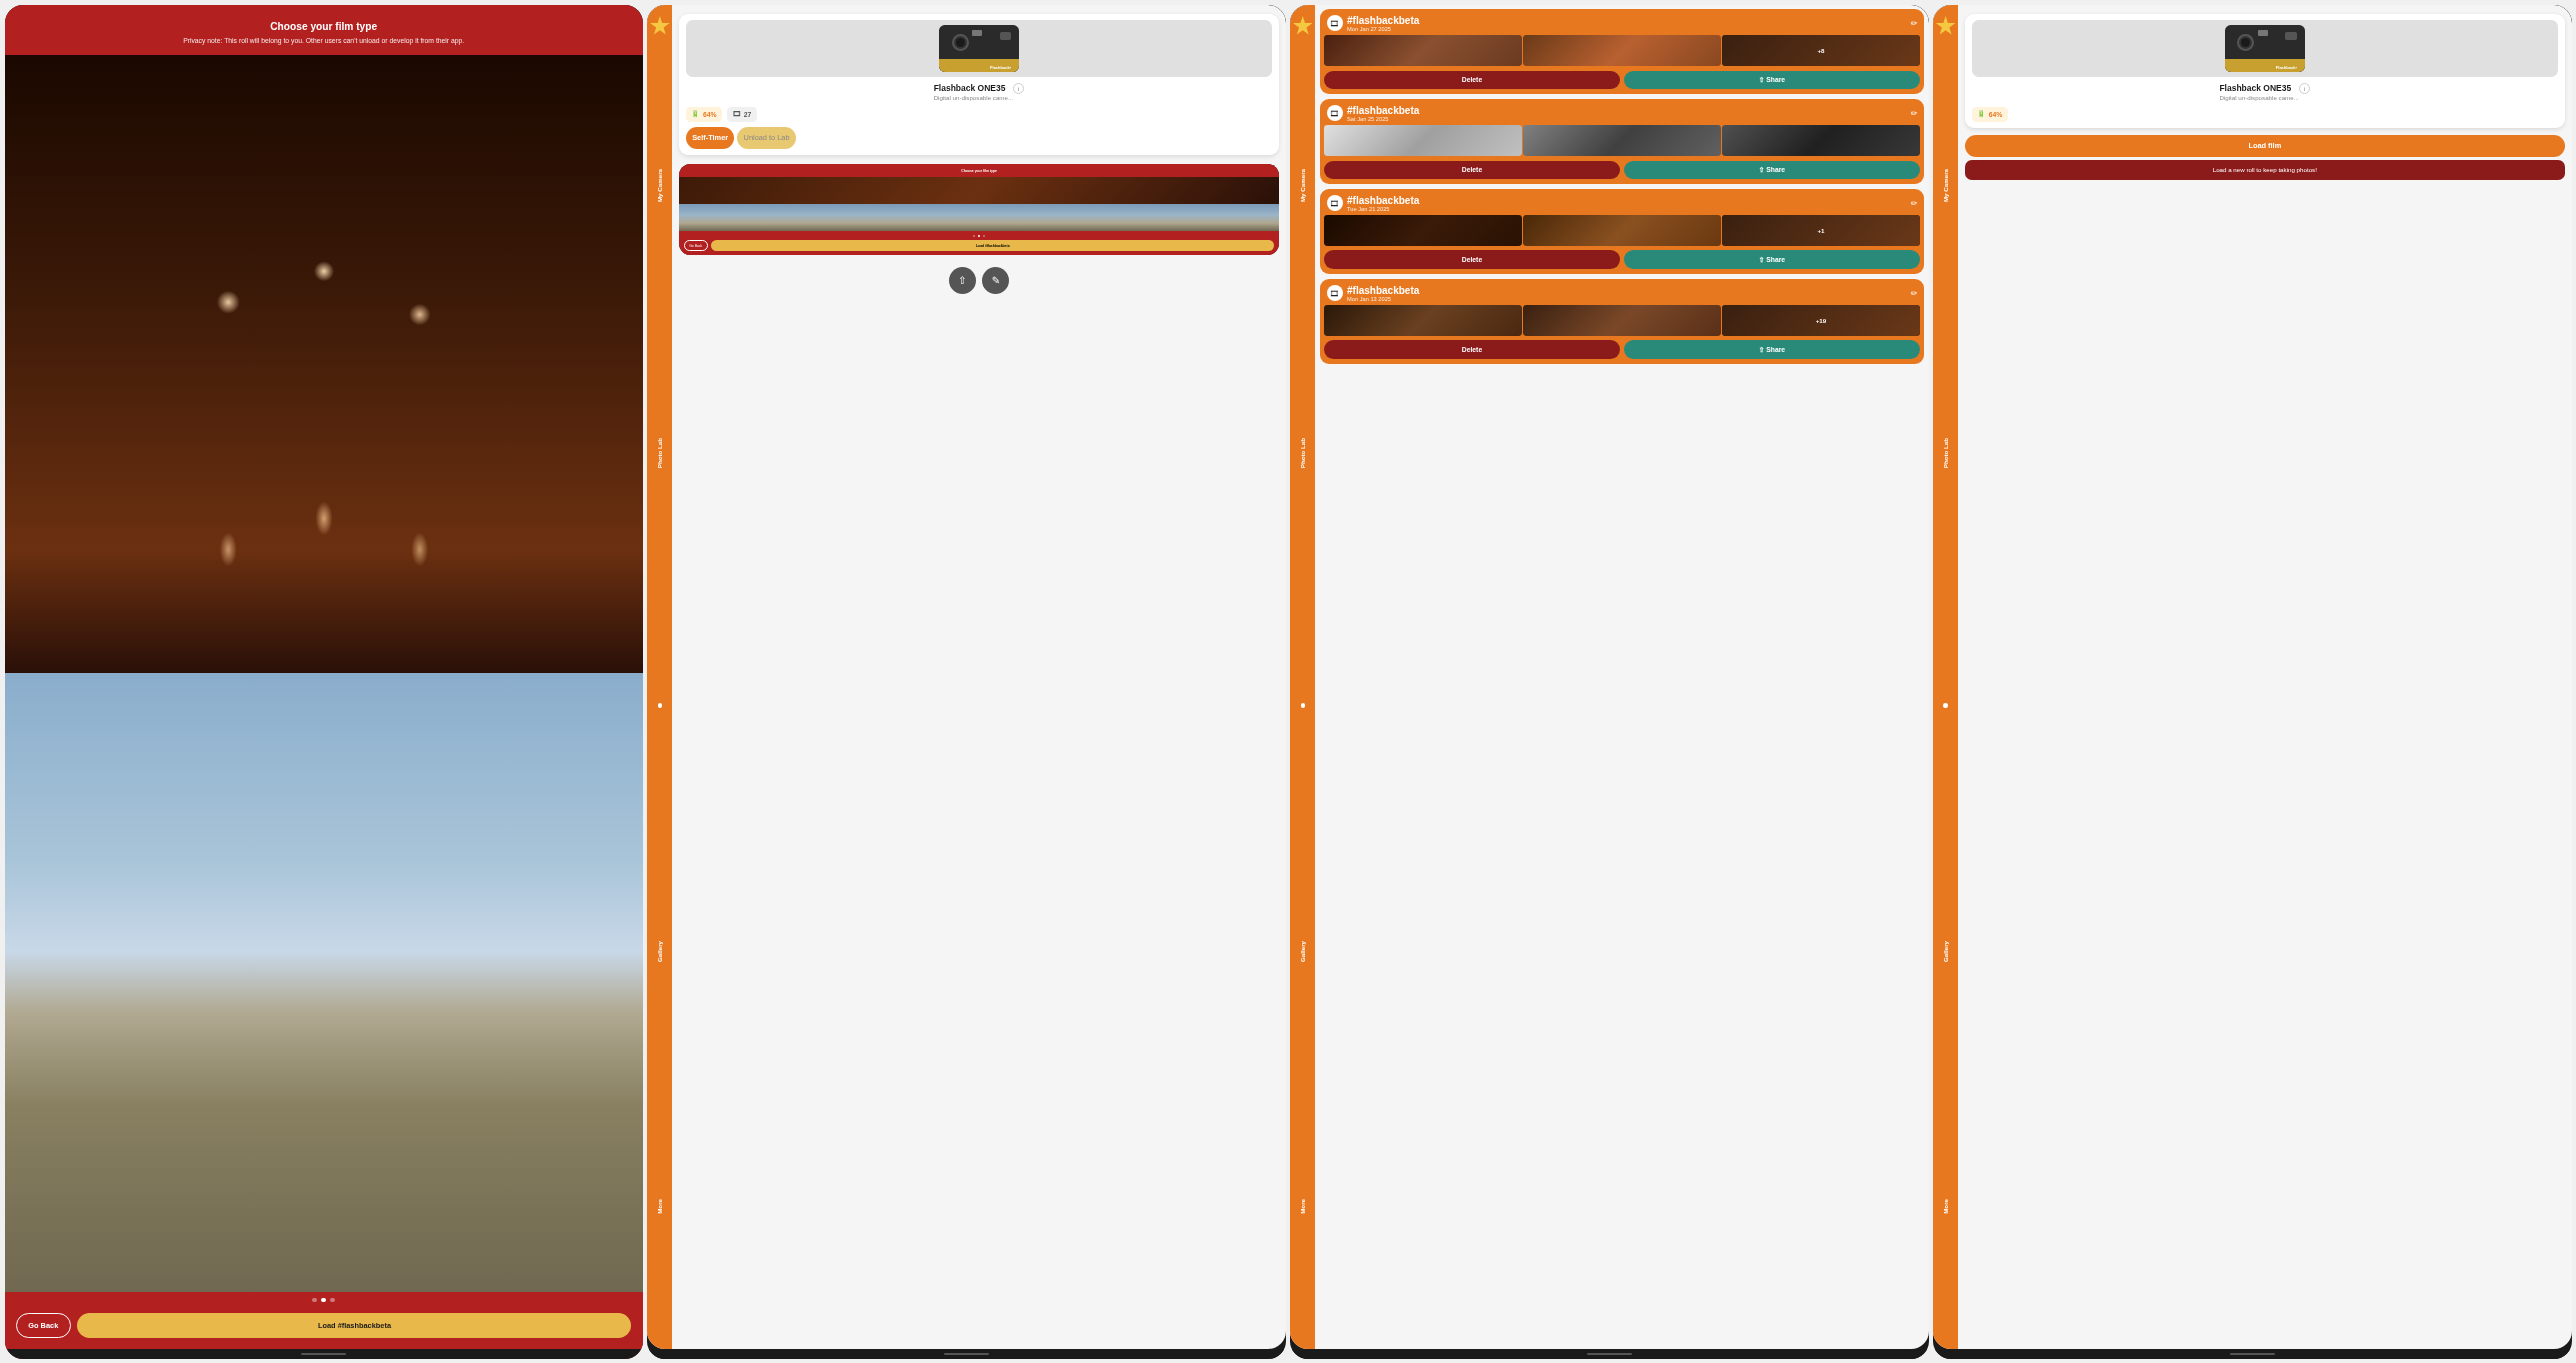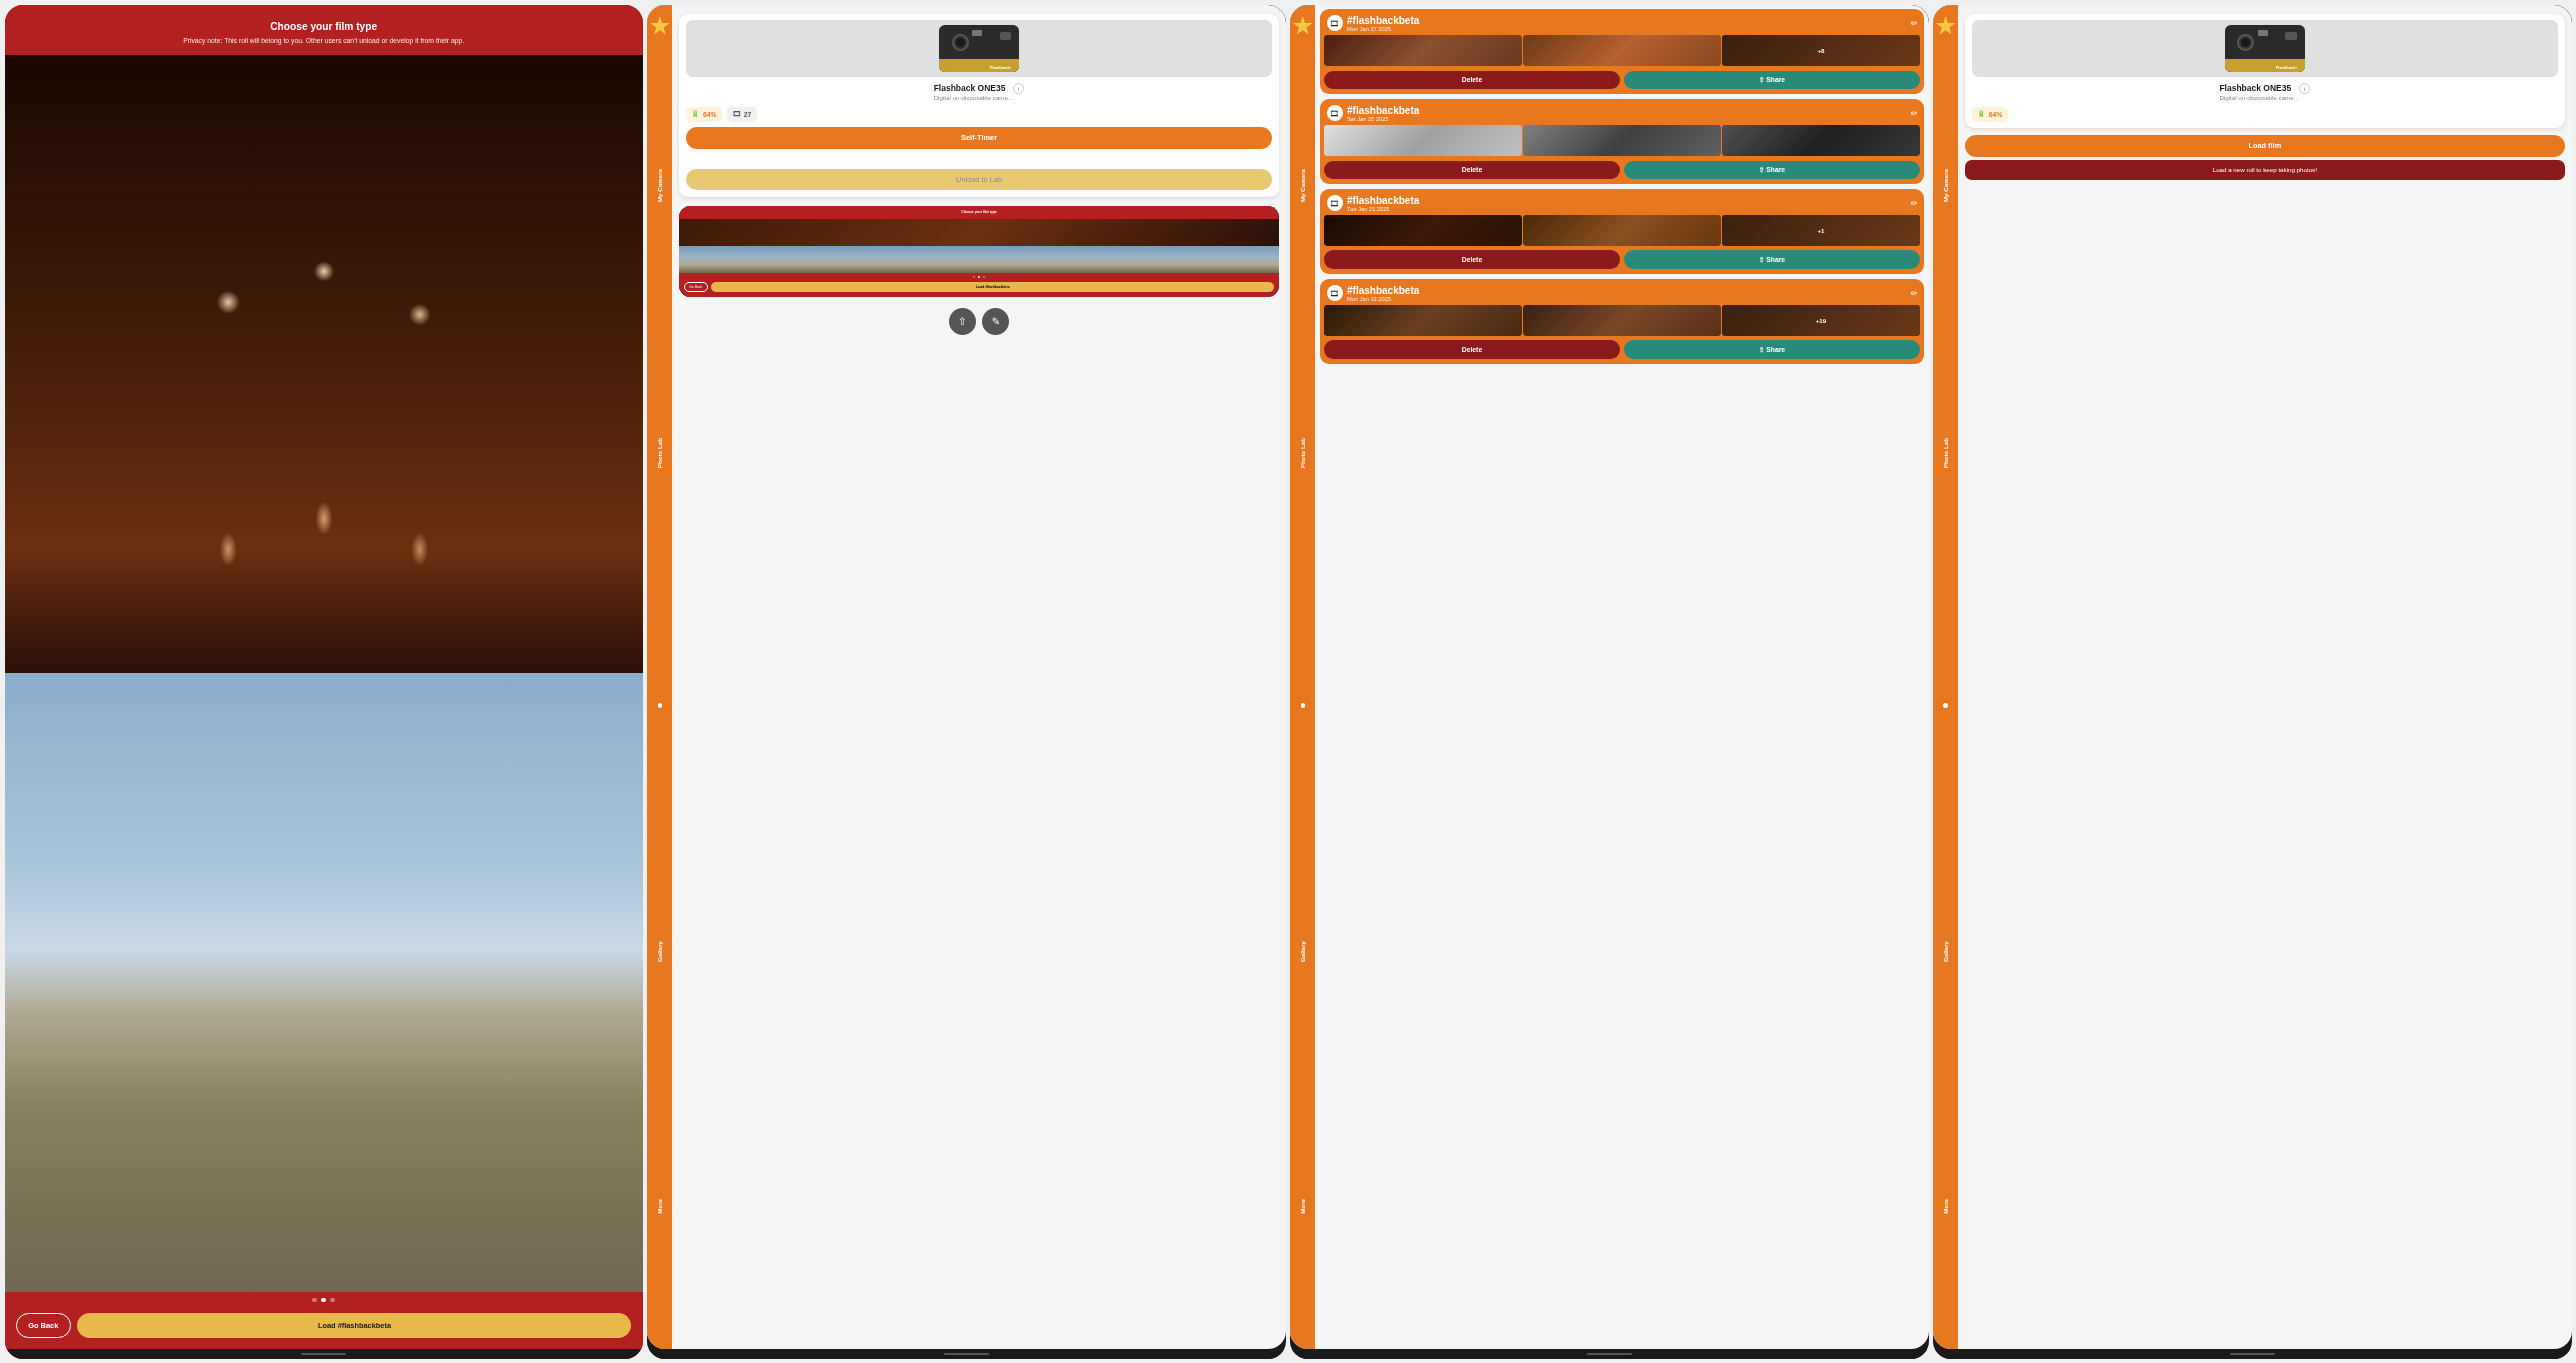--- a/index.html
+++ b/index.html
@@ -261,22 +261,22 @@
       align-items: center;
       gap: 2.8px;
       font-size: 6.8px;
       font-weight: 600;
     }
     .stat-orange { background: #fff3dc; color: #e87820; }
     .stat-gray { background: #f0f0f0; color: #555; }
     .camera-buttons {
       margin-top: 5.7px;
       display: flex;
-      flex-direction: column;
-      gap: 20px;
+      flex-direction: row;
+      gap: 3px;
     }
     .btn-self-timer {
       background: #e87820;
       color: white;
       border: none;
       border-radius: 13.6px;
       padding: 6.2px;
       font-size: 7.4px;
       font-weight: 600;
       cursor: pointer;

